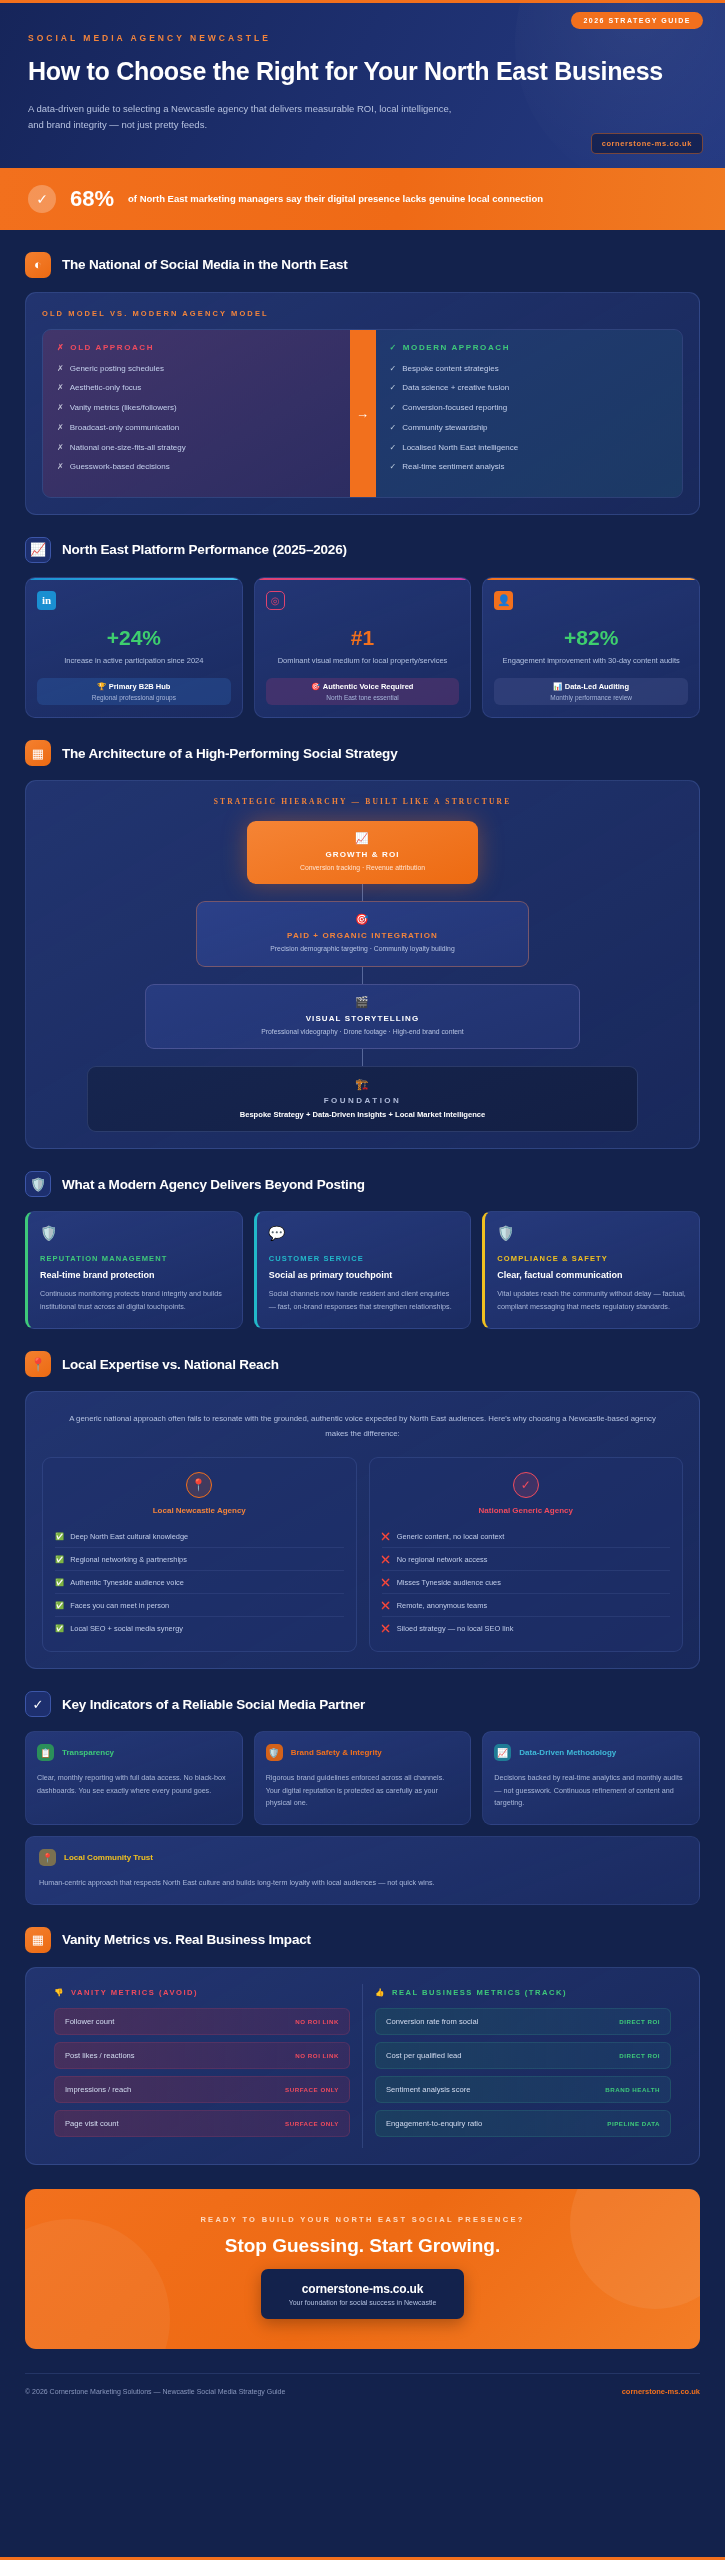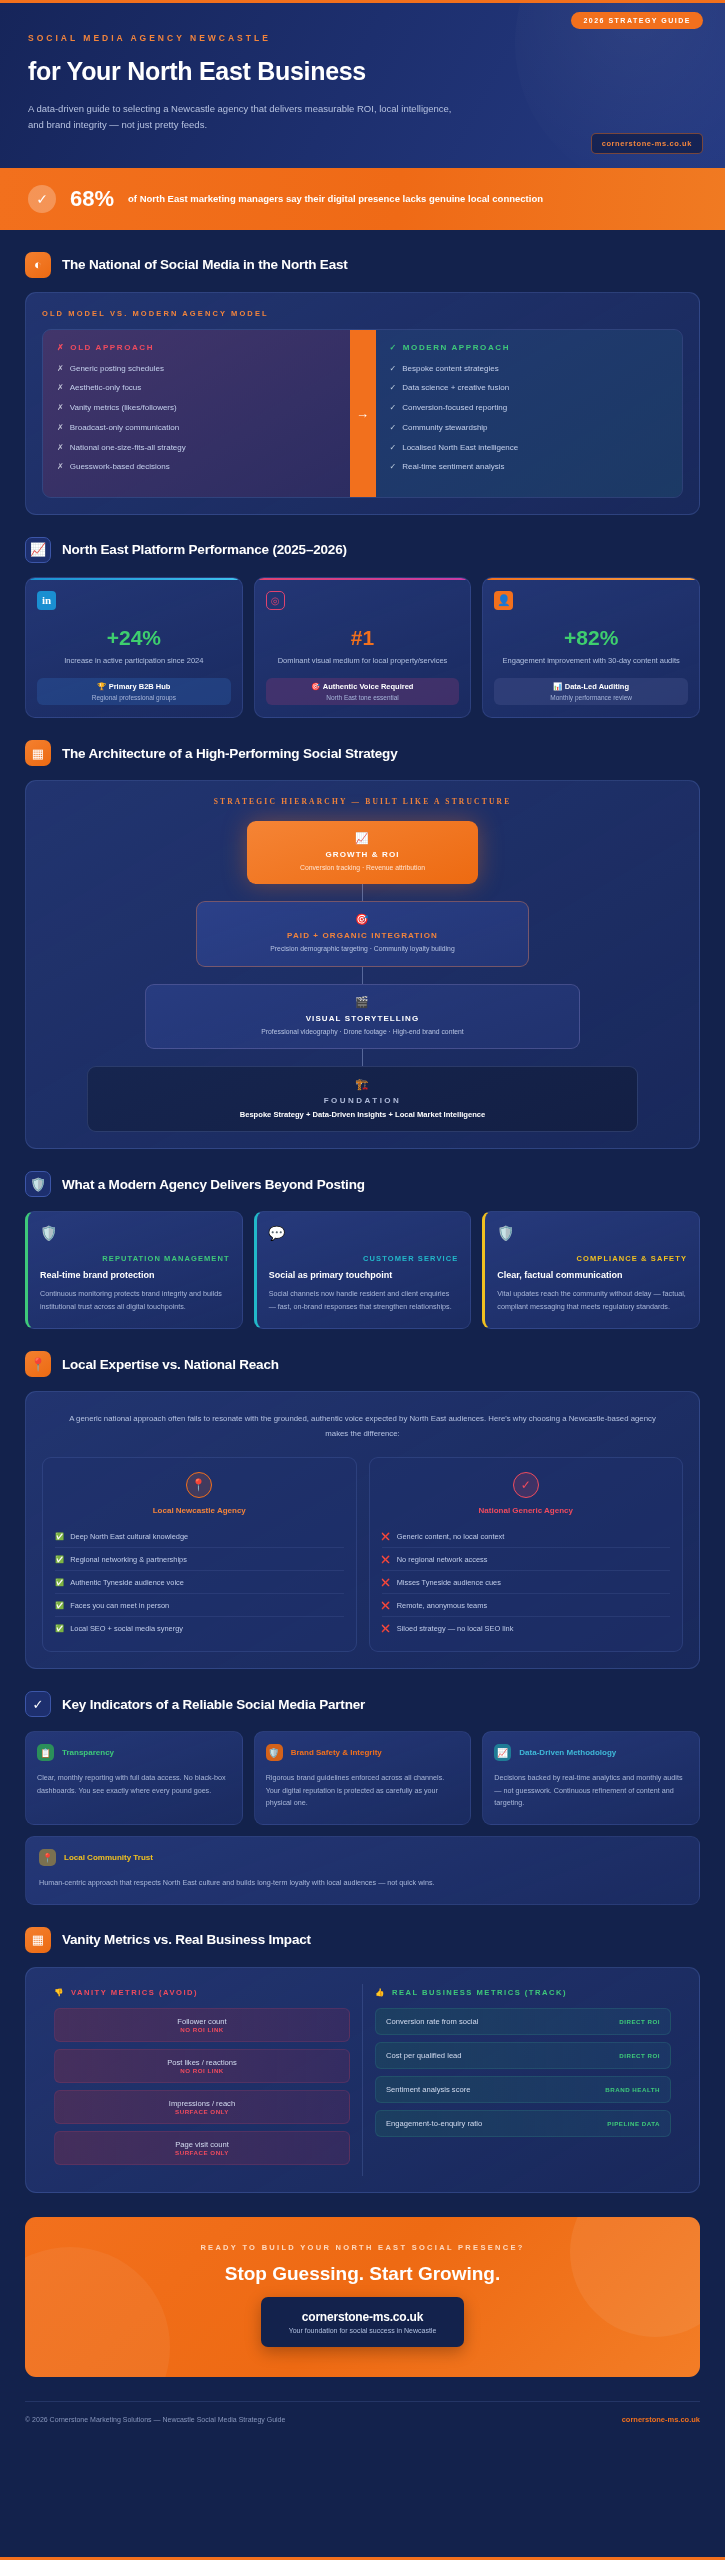--- a/index.html
+++ b/index.html
@@ -166,21 +166,21 @@
   .del-row { display:flex; gap: 11px; }
   .del {
     flex:1; border-radius: 9px; padding: 13px 12px 15px 12px;
     background: linear-gradient(160deg, rgba(45,66,140,.75), rgba(33,51,114,.6));
     border:1px solid rgba(105,132,208,.18);
   }
   .del.d1 { border-left: 3px solid #3ec97a; }
   .del.d2 { border-left: 3px solid #22b8c9; }
   .del.d3 { border-left: 3px solid #f0c020; }
   .del-ico { font-size:14px; margin-bottom: 13px; }
-  .del-cat { font-size:7.5px; font-weight:bold; letter-spacing:1.1px; margin-bottom: 7px; text-align: right;}
+  .del-cat { font-size:7.5px; font-weight:bold; letter-spacing:1.1px; margin-bottom: 7px;}
   .del.d1 .del-cat { color:#3ec97a; }
   .del.d2 .del-cat { color:#22b8c9; }
   .del.d3 .del-cat { color:#f0c020; }
   .del-h { font-size: 9px; color:#fff; font-weight:bold; margin-bottom: 8px;}
   .del-p { font-size: 7.2px; color:#aab8da; line-height:1.75;}
 
   
   .loc-intro { text-align:center; font-size: 7.8px; color:#b6c3e2; line-height:1.85; margin: 4px 22px 16px 22px;}
   .loc-row { display:flex; gap: 12px; }
   .loc-col {
@@ -224,21 +224,21 @@
   
   .vm-row { display:flex; gap: 0; }
   .vm-col { flex:1; padding: 4px 12px; }
   .vm-col.left { border-right: 1px solid rgba(120,145,215,.22); }
   .vm-h { font-size:7.6px; font-weight:bold; letter-spacing:1.5px; margin-bottom: 11px; display:flex; gap:6px; align-items:center;}
   .vm-h.bad { color:#ef4b5e; } .vm-h.good { color:#3ec97a; }
   .vm-item {
     border-radius:6px; padding: 8px 10px; margin-bottom: 7px;
     display:flex; justify-content:space-between; align-items:center;
   }
-  .vm-item.bad { background: linear-gradient(90deg, rgba(92,46,84,.62), rgba(84,42,92,.42)); border:1px solid rgba(200,70,110,.18);flex-direction:column;}
+  .vm-item.bad { background: linear-gradient(90deg, rgba(92,46,84,.62), rgba(84,42,92,.42)); border:1px solid rgba(200,70,110,.18);}
   .vm-item.good { background: linear-gradient(90deg, rgba(28,72,94,.62), rgba(30,70,110,.42)); border:1px solid rgba(60,170,150,.18);}
   .vm-name { font-size:7.6px; color:#d3dcf0;}
   .vm-tag { font-size:6.2px; font-weight:bold; letter-spacing:.5px;}
   .vm-tag.r { color:#ef4b5e; } .vm-tag.gr { color:#3ec97a; }
 
   
   .cta-wrap { padding: 24px 25px 18px 25px; }
   .cta {
     background: linear-gradient(135deg,#f2701d 0%,#ee6a13 50%,#f37d26 100%);
     border-radius: 11px; padding: 26px 34px 30px 34px; text-align:center;
@@ -268,20 +268,21 @@
 </style>
 </head>
 <body>
 
 <div class="page">
 
   <div class="hero">
     <div class="hero-badge">2026 STRATEGY GUIDE</div>
     <div class="eyebrow">SOCIAL MEDIA AGENCY NEWCASTLE</div>
     <h1>
+      <span>How to Choose the Right</span>
       <span>for Your North East Business</span>
     </h1>
     <p class="sub">A data-driven guide to selecting a Newcastle agency that delivers measurable ROI, local intelligence, and brand integrity — not just pretty feeds.</p>
     <div class="hero-url">cornerstone-ms.co.uk</div>
   </div>
 
   <div class="statbar">
     <div class="stat-ring">✓</div>
     <div class="stat-num">68%</div>
     <div class="stat-txt">of North East marketing managers say their digital presence lacks genuine local connection</div>

